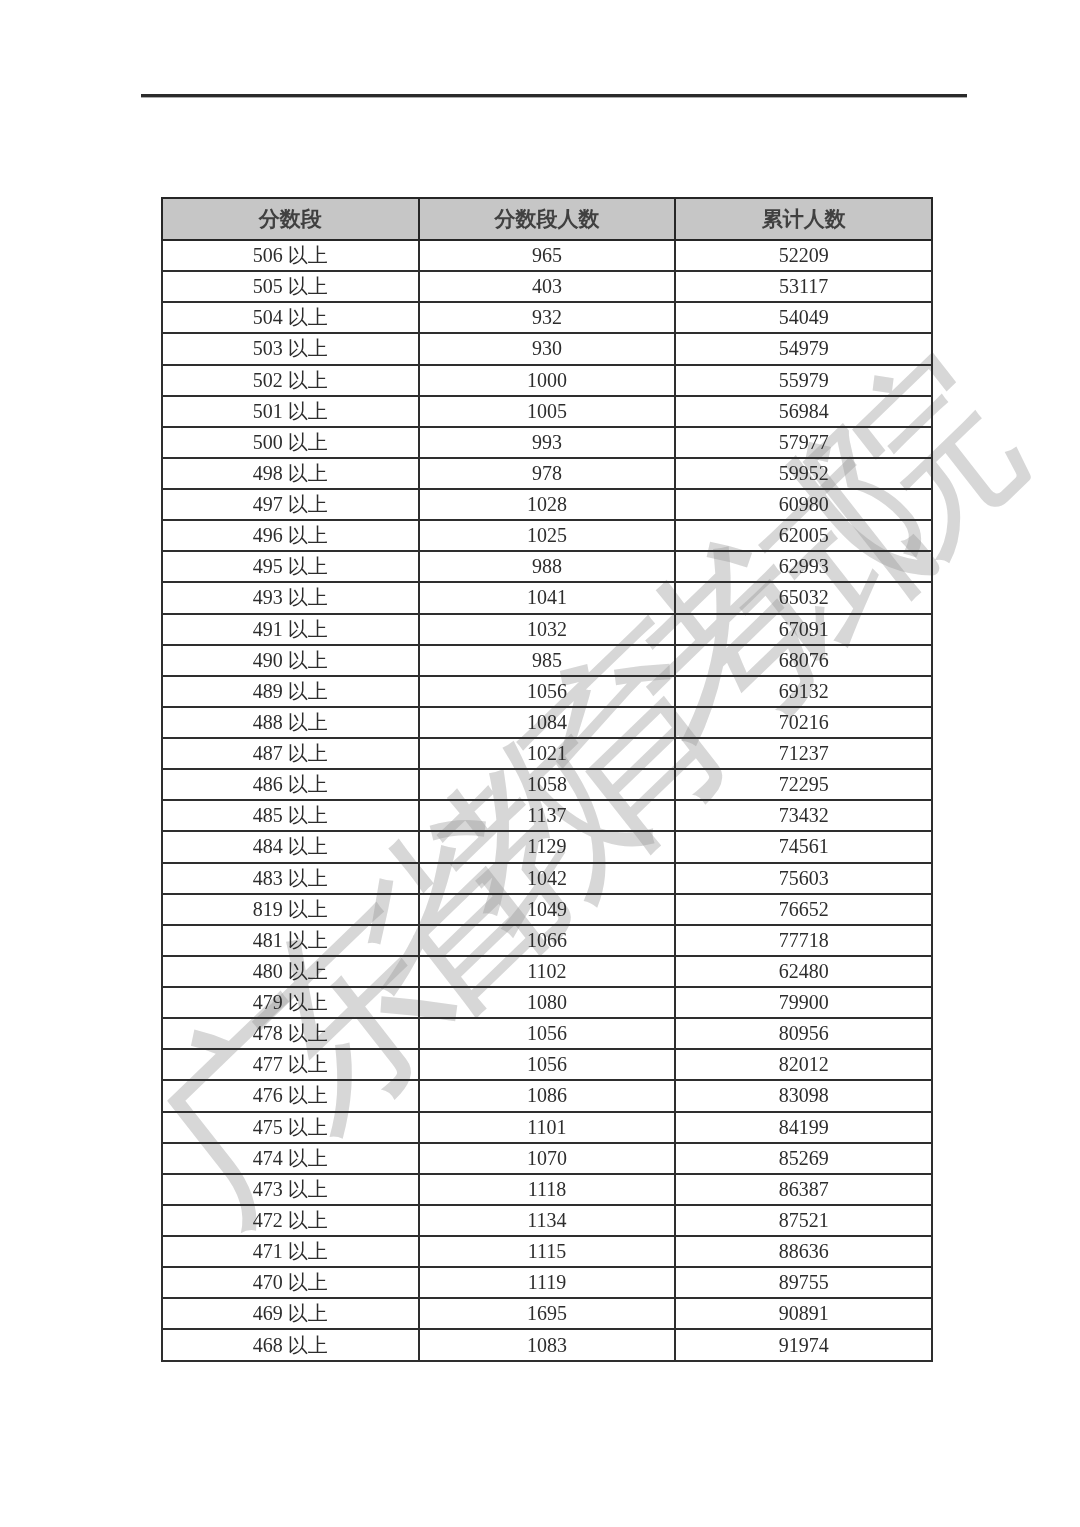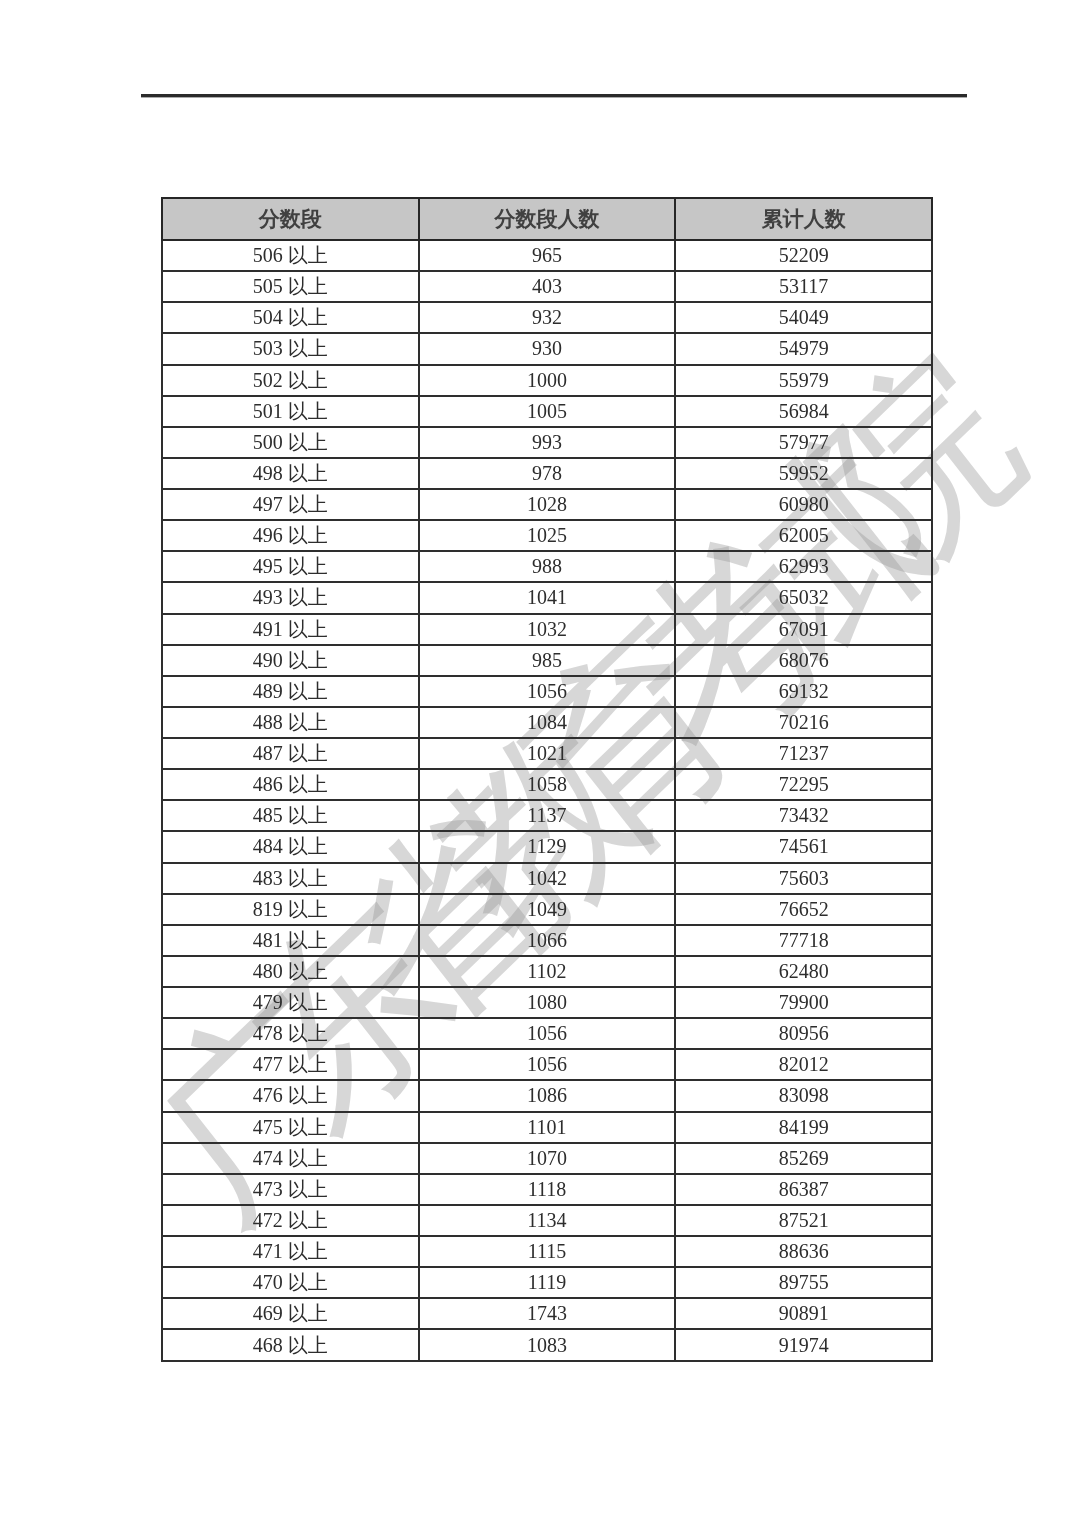--- a/index.html
+++ b/index.html
@@ -288,21 +288,21 @@
   </tr>
 
   <tr>
     <td>470 以上</td>
     <td>1119</td>
     <td>89755</td>
   </tr>
 
   <tr>
     <td>469 以上</td>
-    <td>1743</td>
+    <td>1695</td>
     <td>90891</td>
   </tr>
 
   <tr>
     <td>468 以上</td>
     <td>1083</td>
     <td>91974</td>
   </tr>
 </tbody>
 </table>

